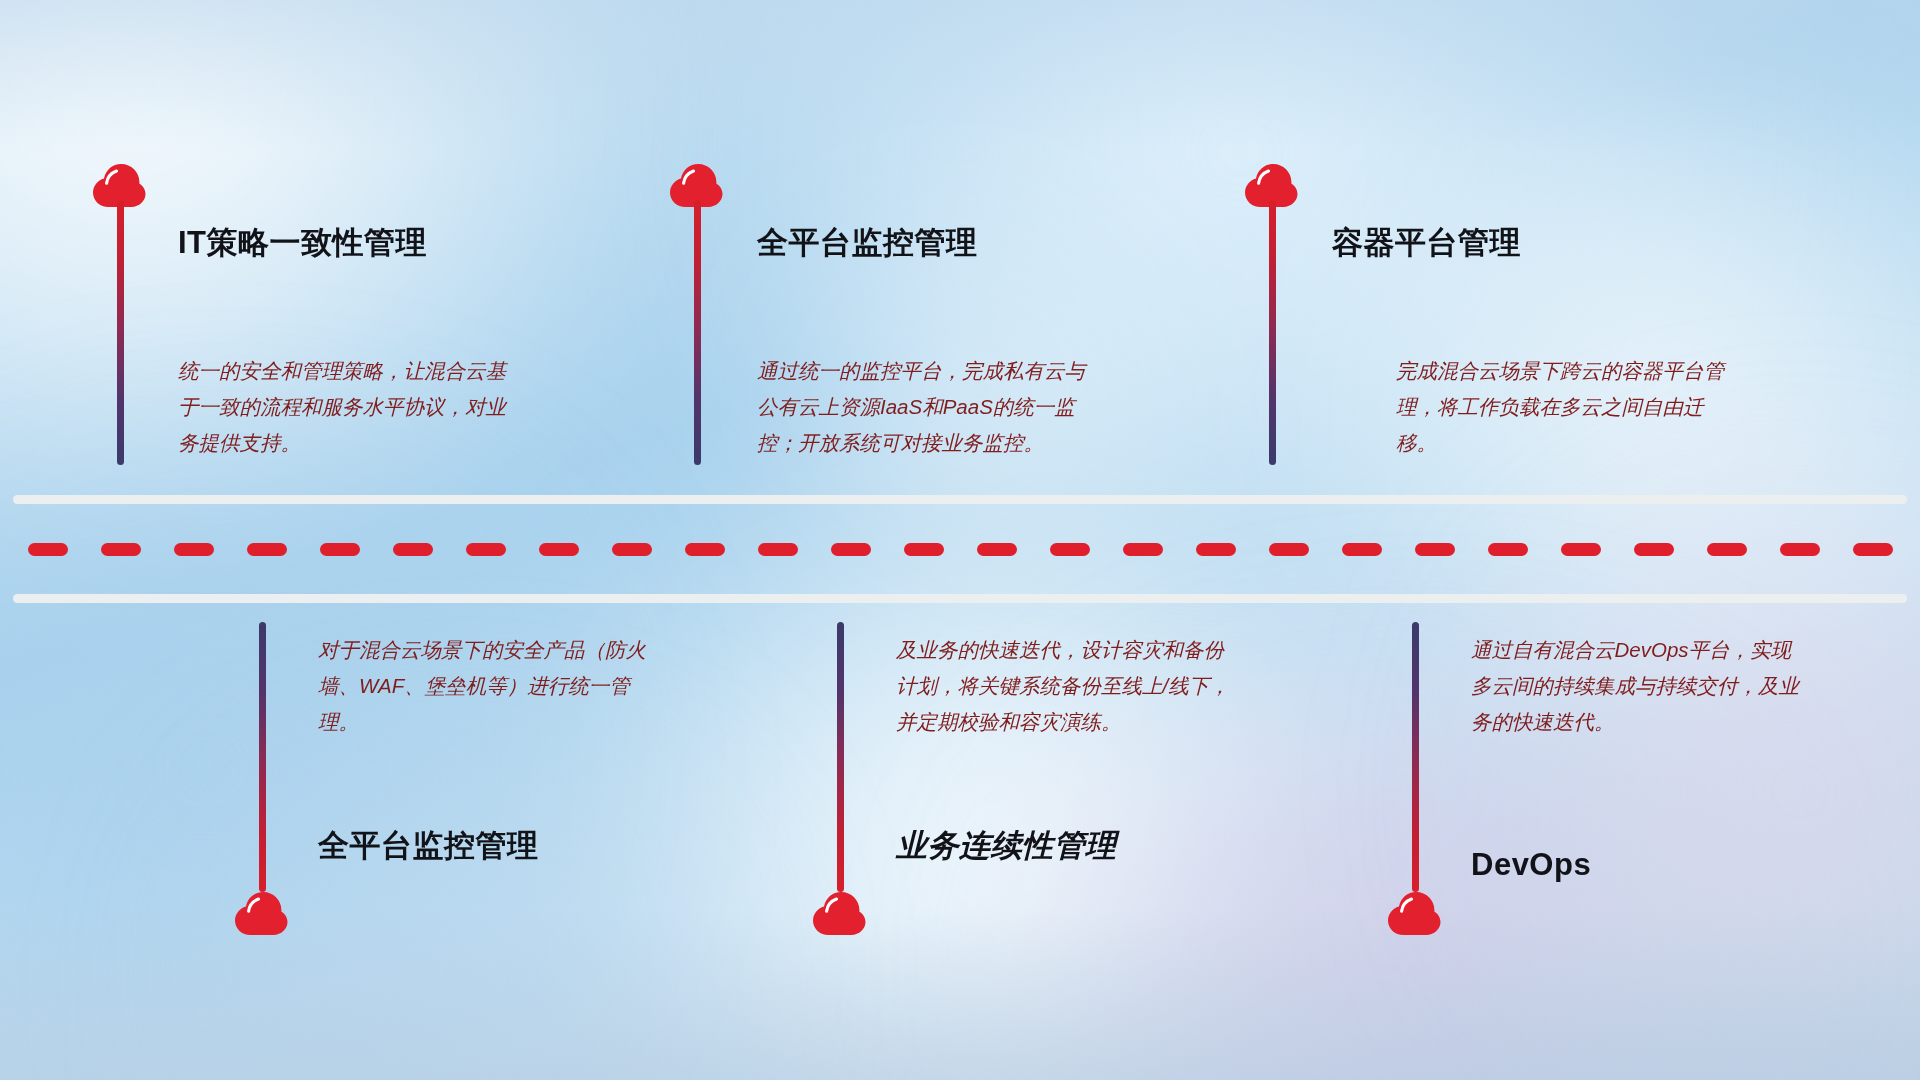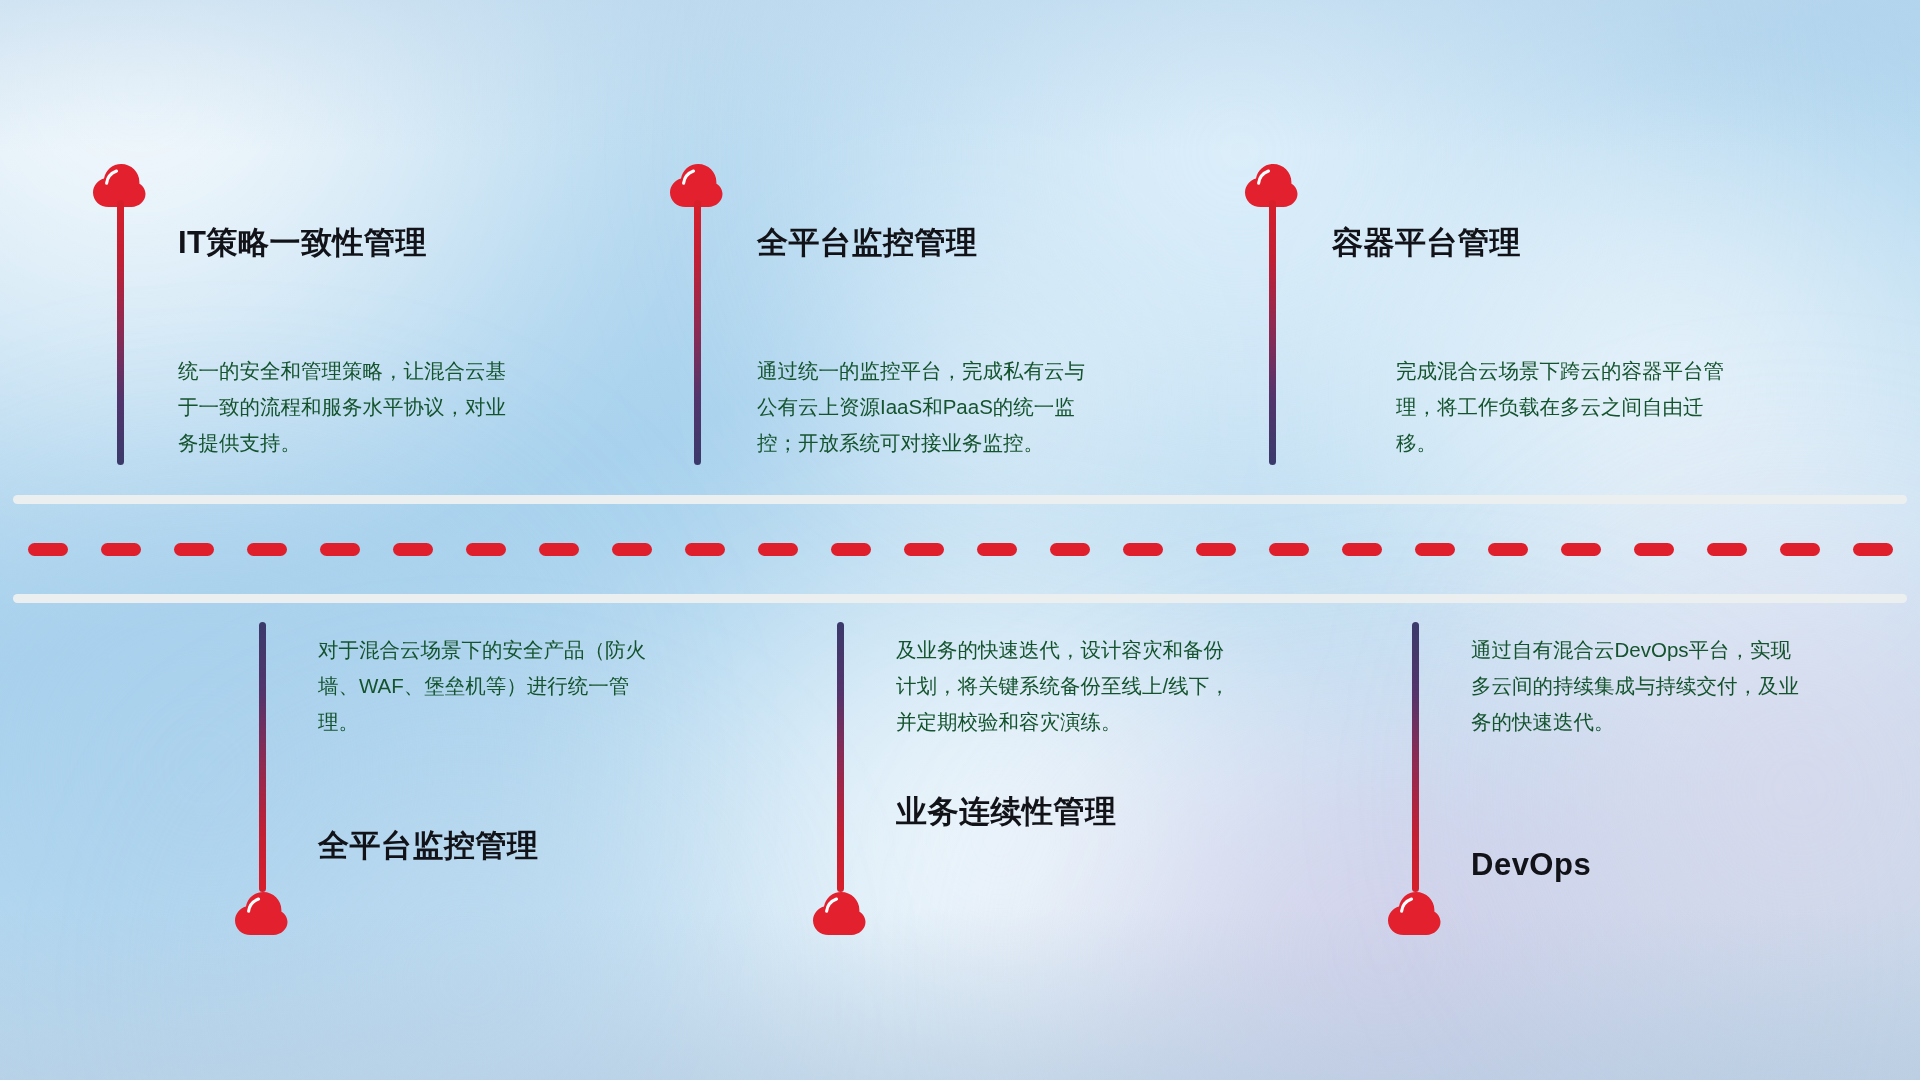--- a/index.html
+++ b/index.html
@@ -86,21 +86,21 @@
   
   .head {
     position:absolute;
     font-size:31px; font-weight:bold; color:#121318;
     letter-spacing:.5px; white-space:nowrap;
   }
   
   .body-txt {
     position:absolute;
     font-size:20.5px; line-height:36px;
-    color:#14532d; width:340px;
+    color:#7f1d1d; width:340px;font-style:italic;
   }
   .body-txt.narrow { width:345px; }
 </style>
 </head>
 <body>
 
 <div id="bg">
   <div class="bg-base"></div>
   <div class="blob blob-a"></div>
   <div class="blob blob-b"></div>
@@ -197,21 +197,21 @@
 
 <div class="item">
   <div class="stem stem-bottom" style="left:837px; top:622px; height:270px;"></div>
   <div class="cloud-wrap" style="left:808px; top:888px;">
     <svg viewBox="0 0 62 48" xmlns="http://www.w3.org/2000/svg">
       <path d="M20.5 47C12.0 47 5 40.6 5 32.4c0-6.6 4.6-12.2 11.0-14.0C17.6 10.1 24.6 4 33.2 4c10.0 0 18.2 8.0 18.2 17.9 0 .5 0 1.0-.1 1.5 3.8 2.2 6.2 6.2 6.2 10.7C57.5 41.0 51.2 47 43.4 47z" fill="#e2202e"></path>
       <path d="M18.6 23.2c.7-5.6 4.6-10.2 9.9-12.2" fill="none" stroke="#ffffff" stroke-width="3.1" stroke-linecap="round"></path>
     </svg>
   </div>
   <div class="body-txt" style="left:896px; top:632px;">及业务的快速迭代，设计容灾和备份计划，将关键系统备份至线上/线下，并定期校验和容灾演练。</div>
-  <div class="head" style="left:896px; top:791px;">业务连续性管理</div>
+  <div class="head" style="left:896px; top:825px;font-style:italic;">业务连续性管理</div>
 </div>
 
 <div class="item">
   <div class="stem stem-bottom" style="left:1412px; top:622px; height:270px;"></div>
   <div class="cloud-wrap" style="left:1383px; top:888px;">
     <svg viewBox="0 0 62 48" xmlns="http://www.w3.org/2000/svg">
       <path d="M20.5 47C12.0 47 5 40.6 5 32.4c0-6.6 4.6-12.2 11.0-14.0C17.6 10.1 24.6 4 33.2 4c10.0 0 18.2 8.0 18.2 17.9 0 .5 0 1.0-.1 1.5 3.8 2.2 6.2 6.2 6.2 10.7C57.5 41.0 51.2 47 43.4 47z" fill="#e2202e"></path>
       <path d="M18.6 23.2c.7-5.6 4.6-10.2 9.9-12.2" fill="none" stroke="#ffffff" stroke-width="3.1" stroke-linecap="round"></path>
     </svg>
   </div>

